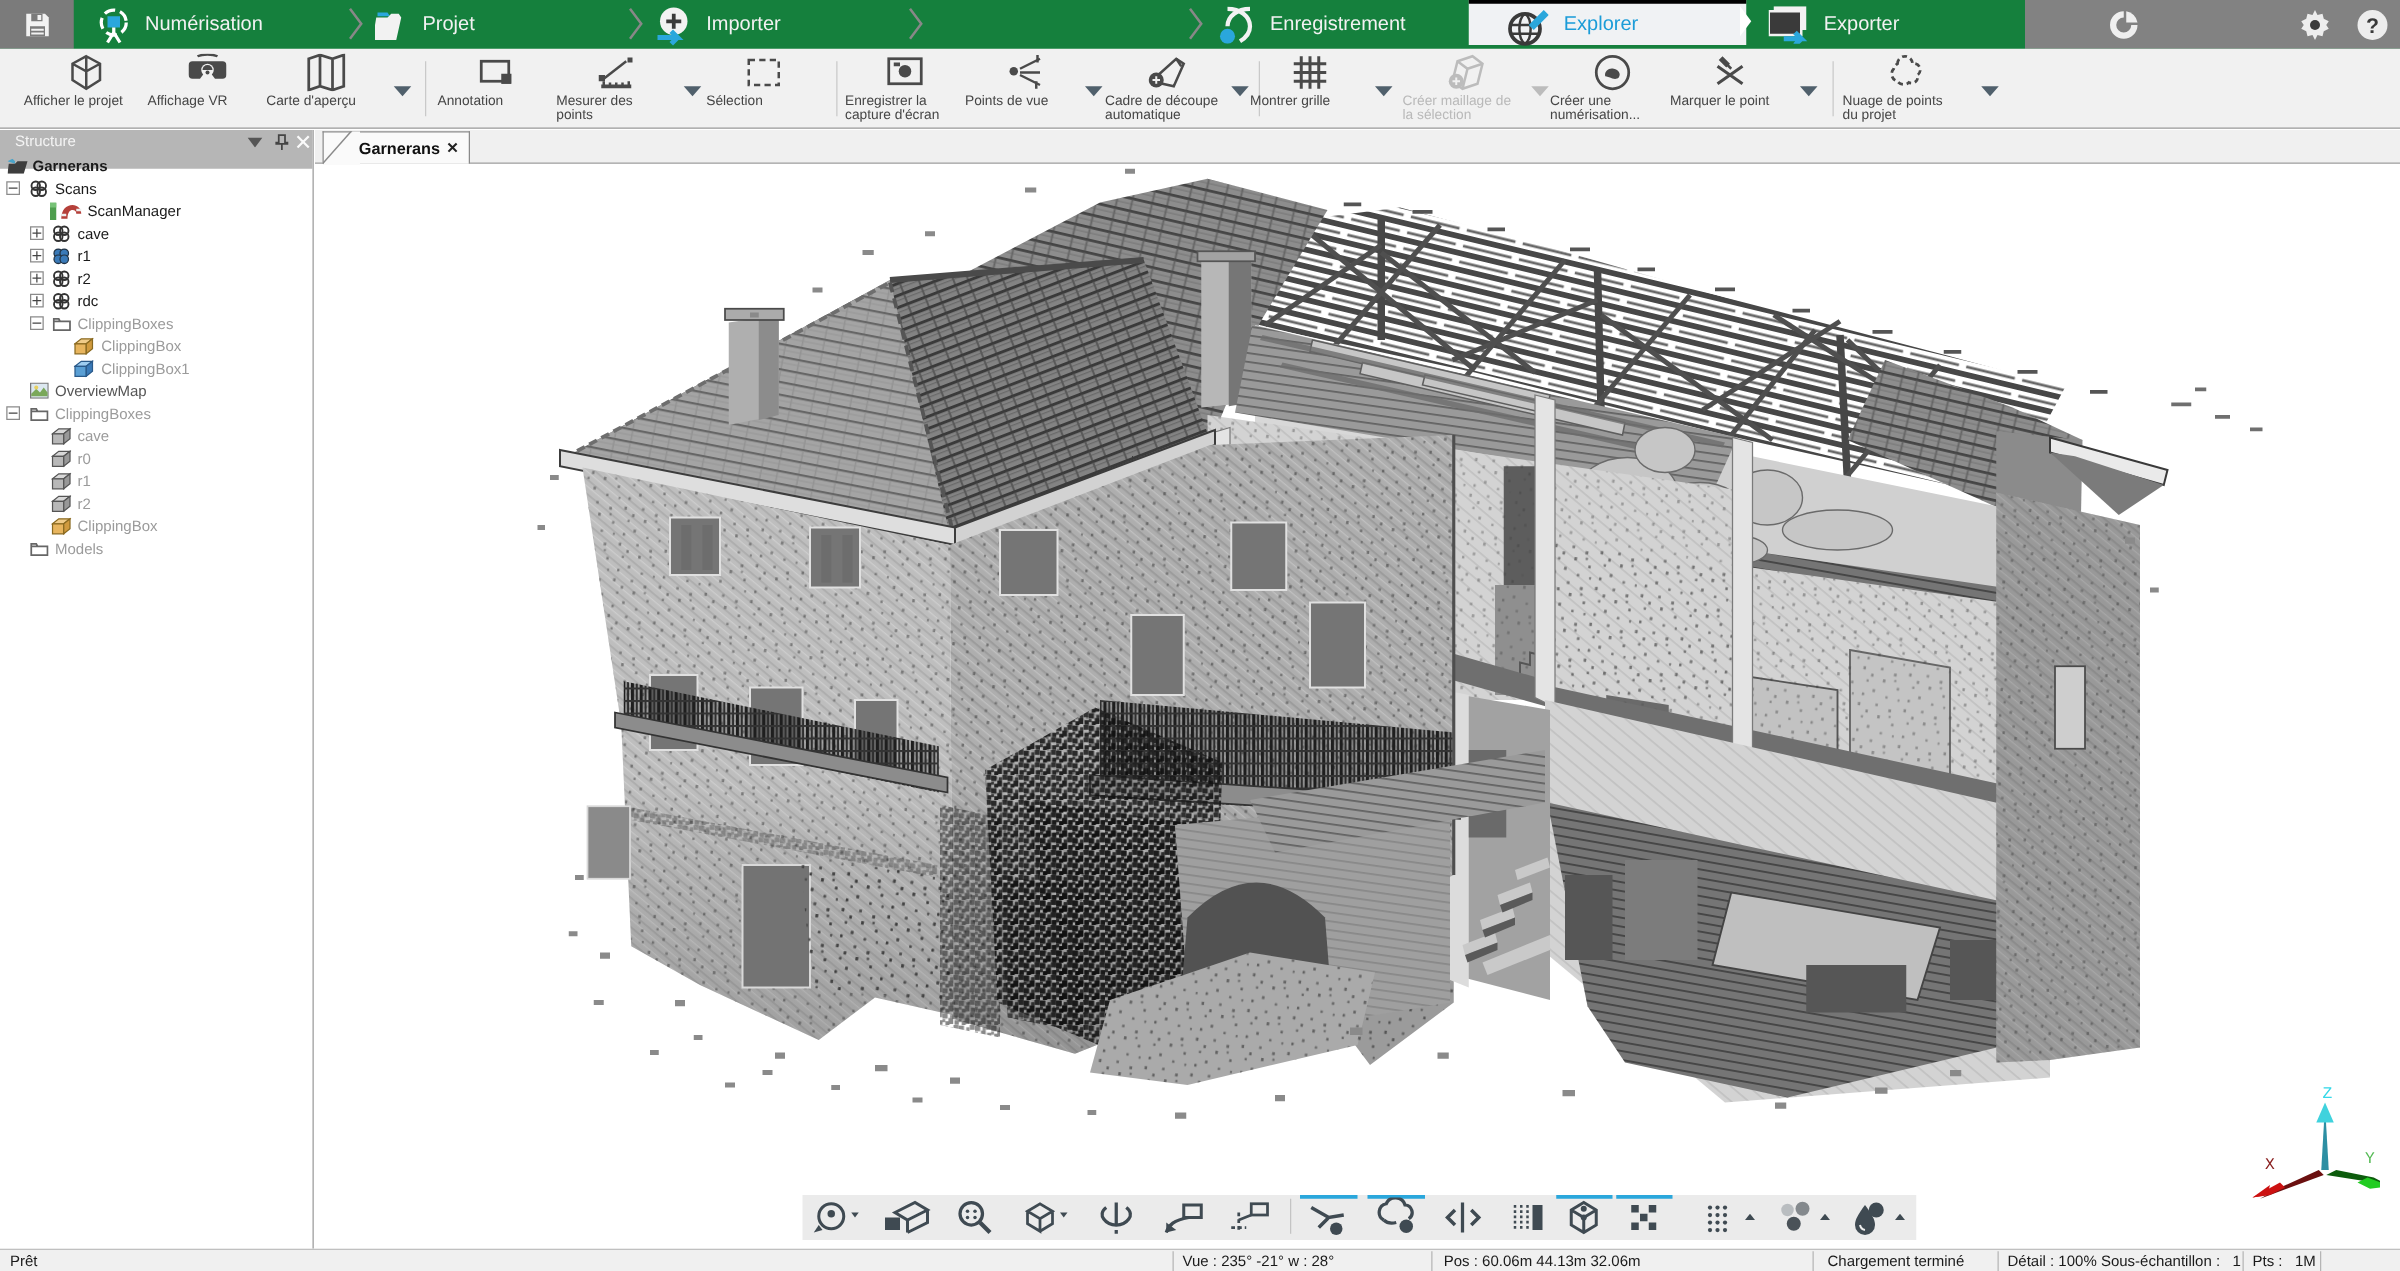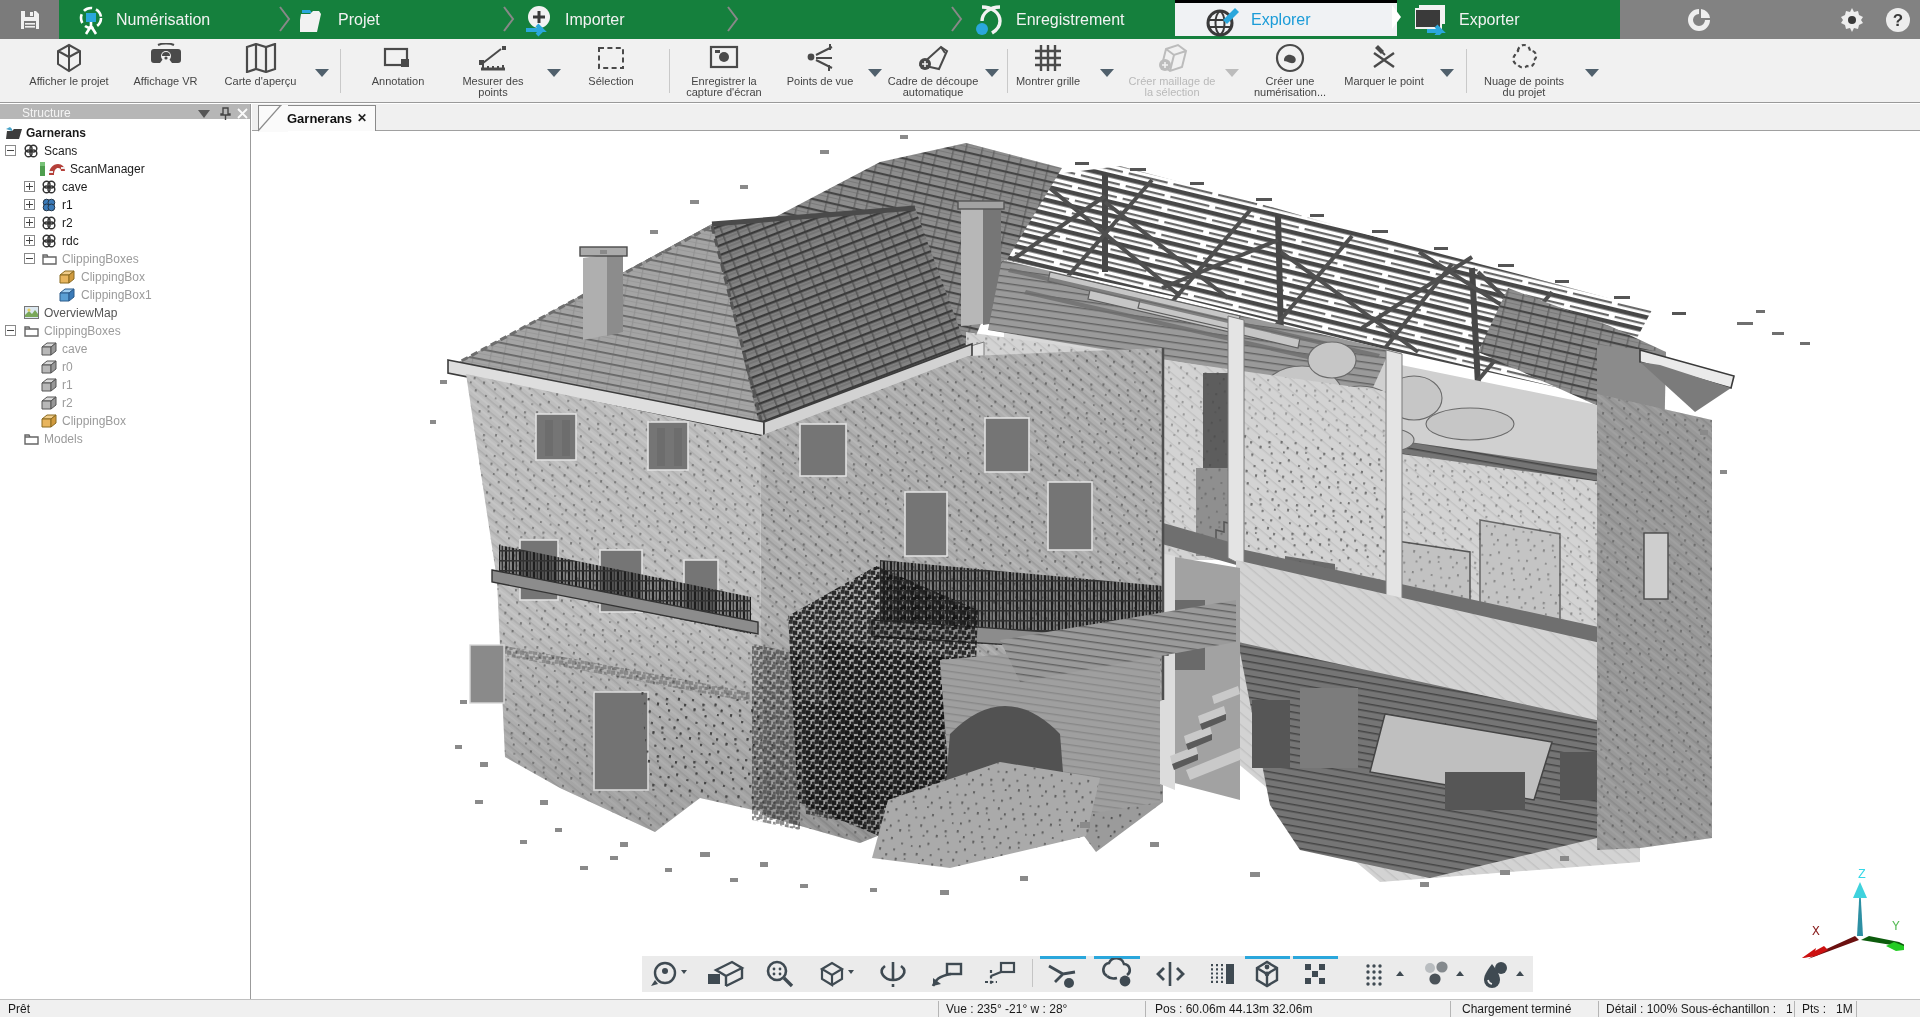--- a/index.html
+++ b/index.html
@@ -4,28 +4,28 @@
 html,body{width:1920px;height:1017px;font-family:"Liberation Sans",sans-serif;overflow:hidden;background:#fff}
 .abs{position:absolute}
 #topbar{position:absolute;left:0;top:0;width:1920px;height:54px;background:#15803d}
 #savebox{position:absolute;left:0;top:0;width:59px;height:39px;background:#7b7b7b}
 #topbar .rgt{position:absolute;left:1620px;top:0;width:300px;height:39px;background:#828282}
 .tab{position:absolute;top:0;height:39px;color:#f2f2f2;font-size:16px}
 .tab .lbl{position:absolute;top:11px}
 .chev{position:absolute;top:6px;width:14px;height:26px}
 #tab-explorer{background:#f0f2f4;border-top:3px solid #000000}
 #ribbon{position:absolute;left:0;top:39px;width:1920px;height:64px;background:#f1f1f1;border-bottom:1px solid #9a9a9a}
-.ri{position:absolute;top:4px;text-align:center;color:#454545;font-size:11px;line-height:11.5px}
+.ri{position:absolute;top:4px;color:#454545;font-size:11px;line-height:11.5px}
 .ri svg{display:block;margin:0 auto 3px auto}
 .ri.dis{color:#b9b9b9}
 .rsep{position:absolute;top:10px;width:1px;height:44px;background:#c9c9c9}
 .rarr{position:absolute;width:0;height:0;border-left:7px solid transparent;border-right:7px solid transparent;border-top:8px solid #50606c}
 .rarr.dis{border-top-color:#bcbcbc}
 #panel{position:absolute;left:0;top:104px;width:251px;height:895px;background:#fff;border-right:1px solid #9b9b9b}
-#phead{position:absolute;left:0;top:0;width:250px;height:15px;background:#b6b6b6;color:#f4f4f4;font-size:12px;padding:2px 0 0 22px}
+#phead{position:absolute;left:0;top:0;width:250px;height:31px;background:#b6b6b6;color:#f4f4f4;font-size:12px;padding:2px 0 0 12px}
 .trow{position:absolute;left:0;height:18px;font-size:12px;color:#1a1a1a;white-space:nowrap}
 .trow.gray{color:#9b9b9b}
 .trow .tx{position:absolute;top:2px}
 .exp{position:absolute;width:11px;height:11px;border:1px solid #8a8a8a;background:#fff;top:3px}
 .exp i{position:absolute;left:1px;top:4px;width:7px;height:1px;background:#444}
 .exp.plus b{position:absolute;left:4px;top:1px;width:1px;height:7px;background:#444}
 #vp{position:absolute;left:252px;top:104px;width:1668px;height:895px;background:#fff}
 #vtabs{position:absolute;left:0;top:0;width:1668px;height:27px;background:#f0f0f0;border-bottom:1px solid #a0a0a0}
 #vtab{position:absolute;left:6px;top:1px;width:118px;height:26px;background:#fafafa;border:1px solid #8a8a8a;border-bottom:none;font-size:13px;font-weight:bold;color:#111}
 #vtab .nm{position:absolute;left:28px;top:5px}

